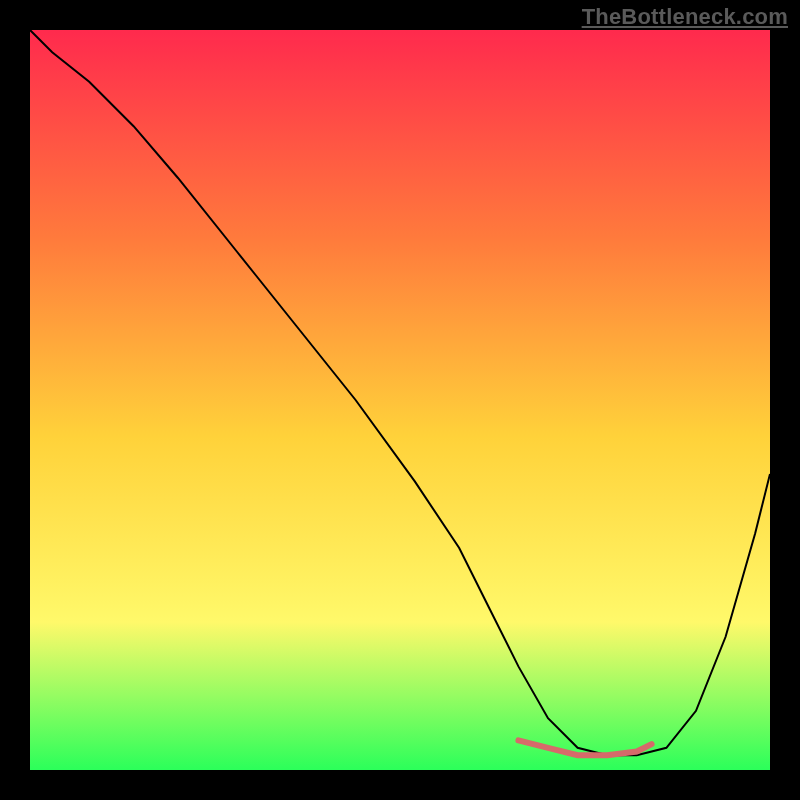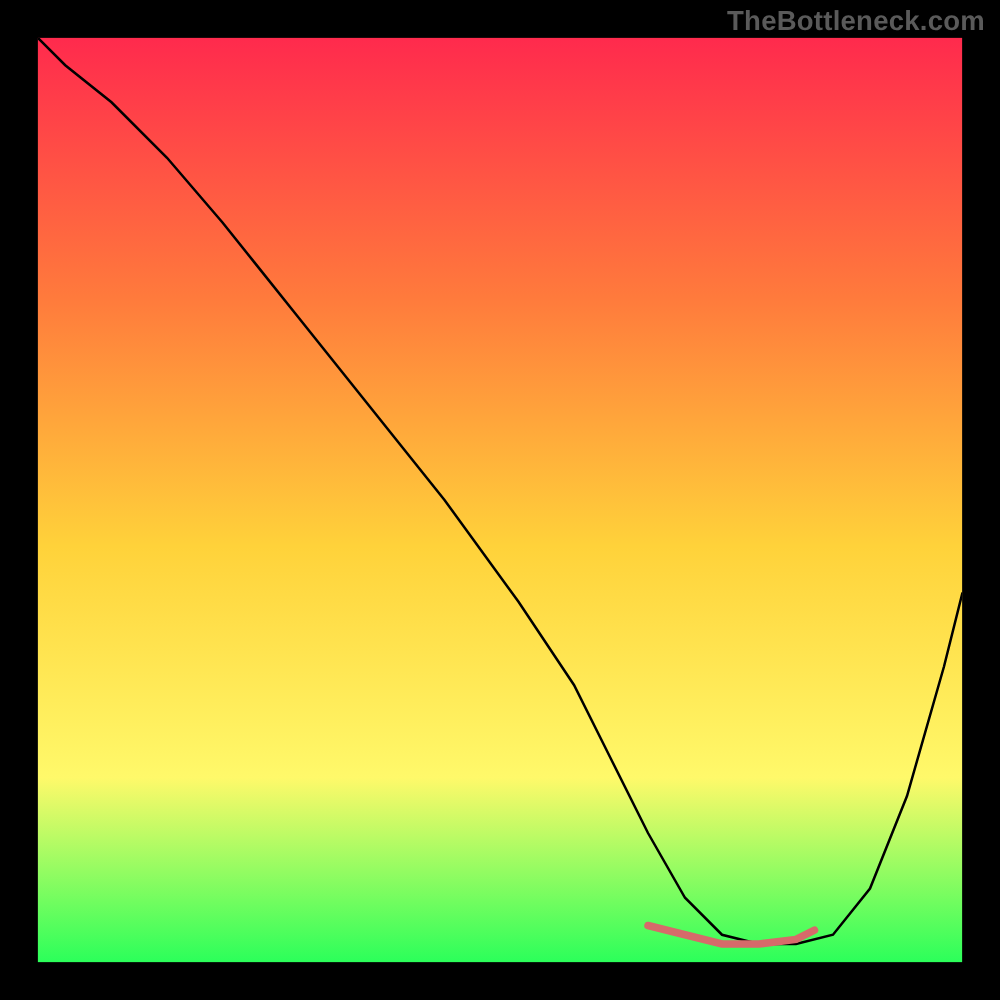--- a/index.html
+++ b/index.html
@@ -19,20 +19,21 @@
   }
   .watermark {
     position: absolute;
     top: 4px;
     right: 12px;
     color: #5a5a5a;
     font-size: 22px;
     font-weight: 600;
     letter-spacing: 0.2px;
     z-index: 5;
+    text-decoration: underline;
   }
   .plot-area {
     position: absolute;
     left: 30px;
     top: 30px;
     width: 740px;
     height: 740px;
     overflow: hidden;
   }
   .plot-area svg {

